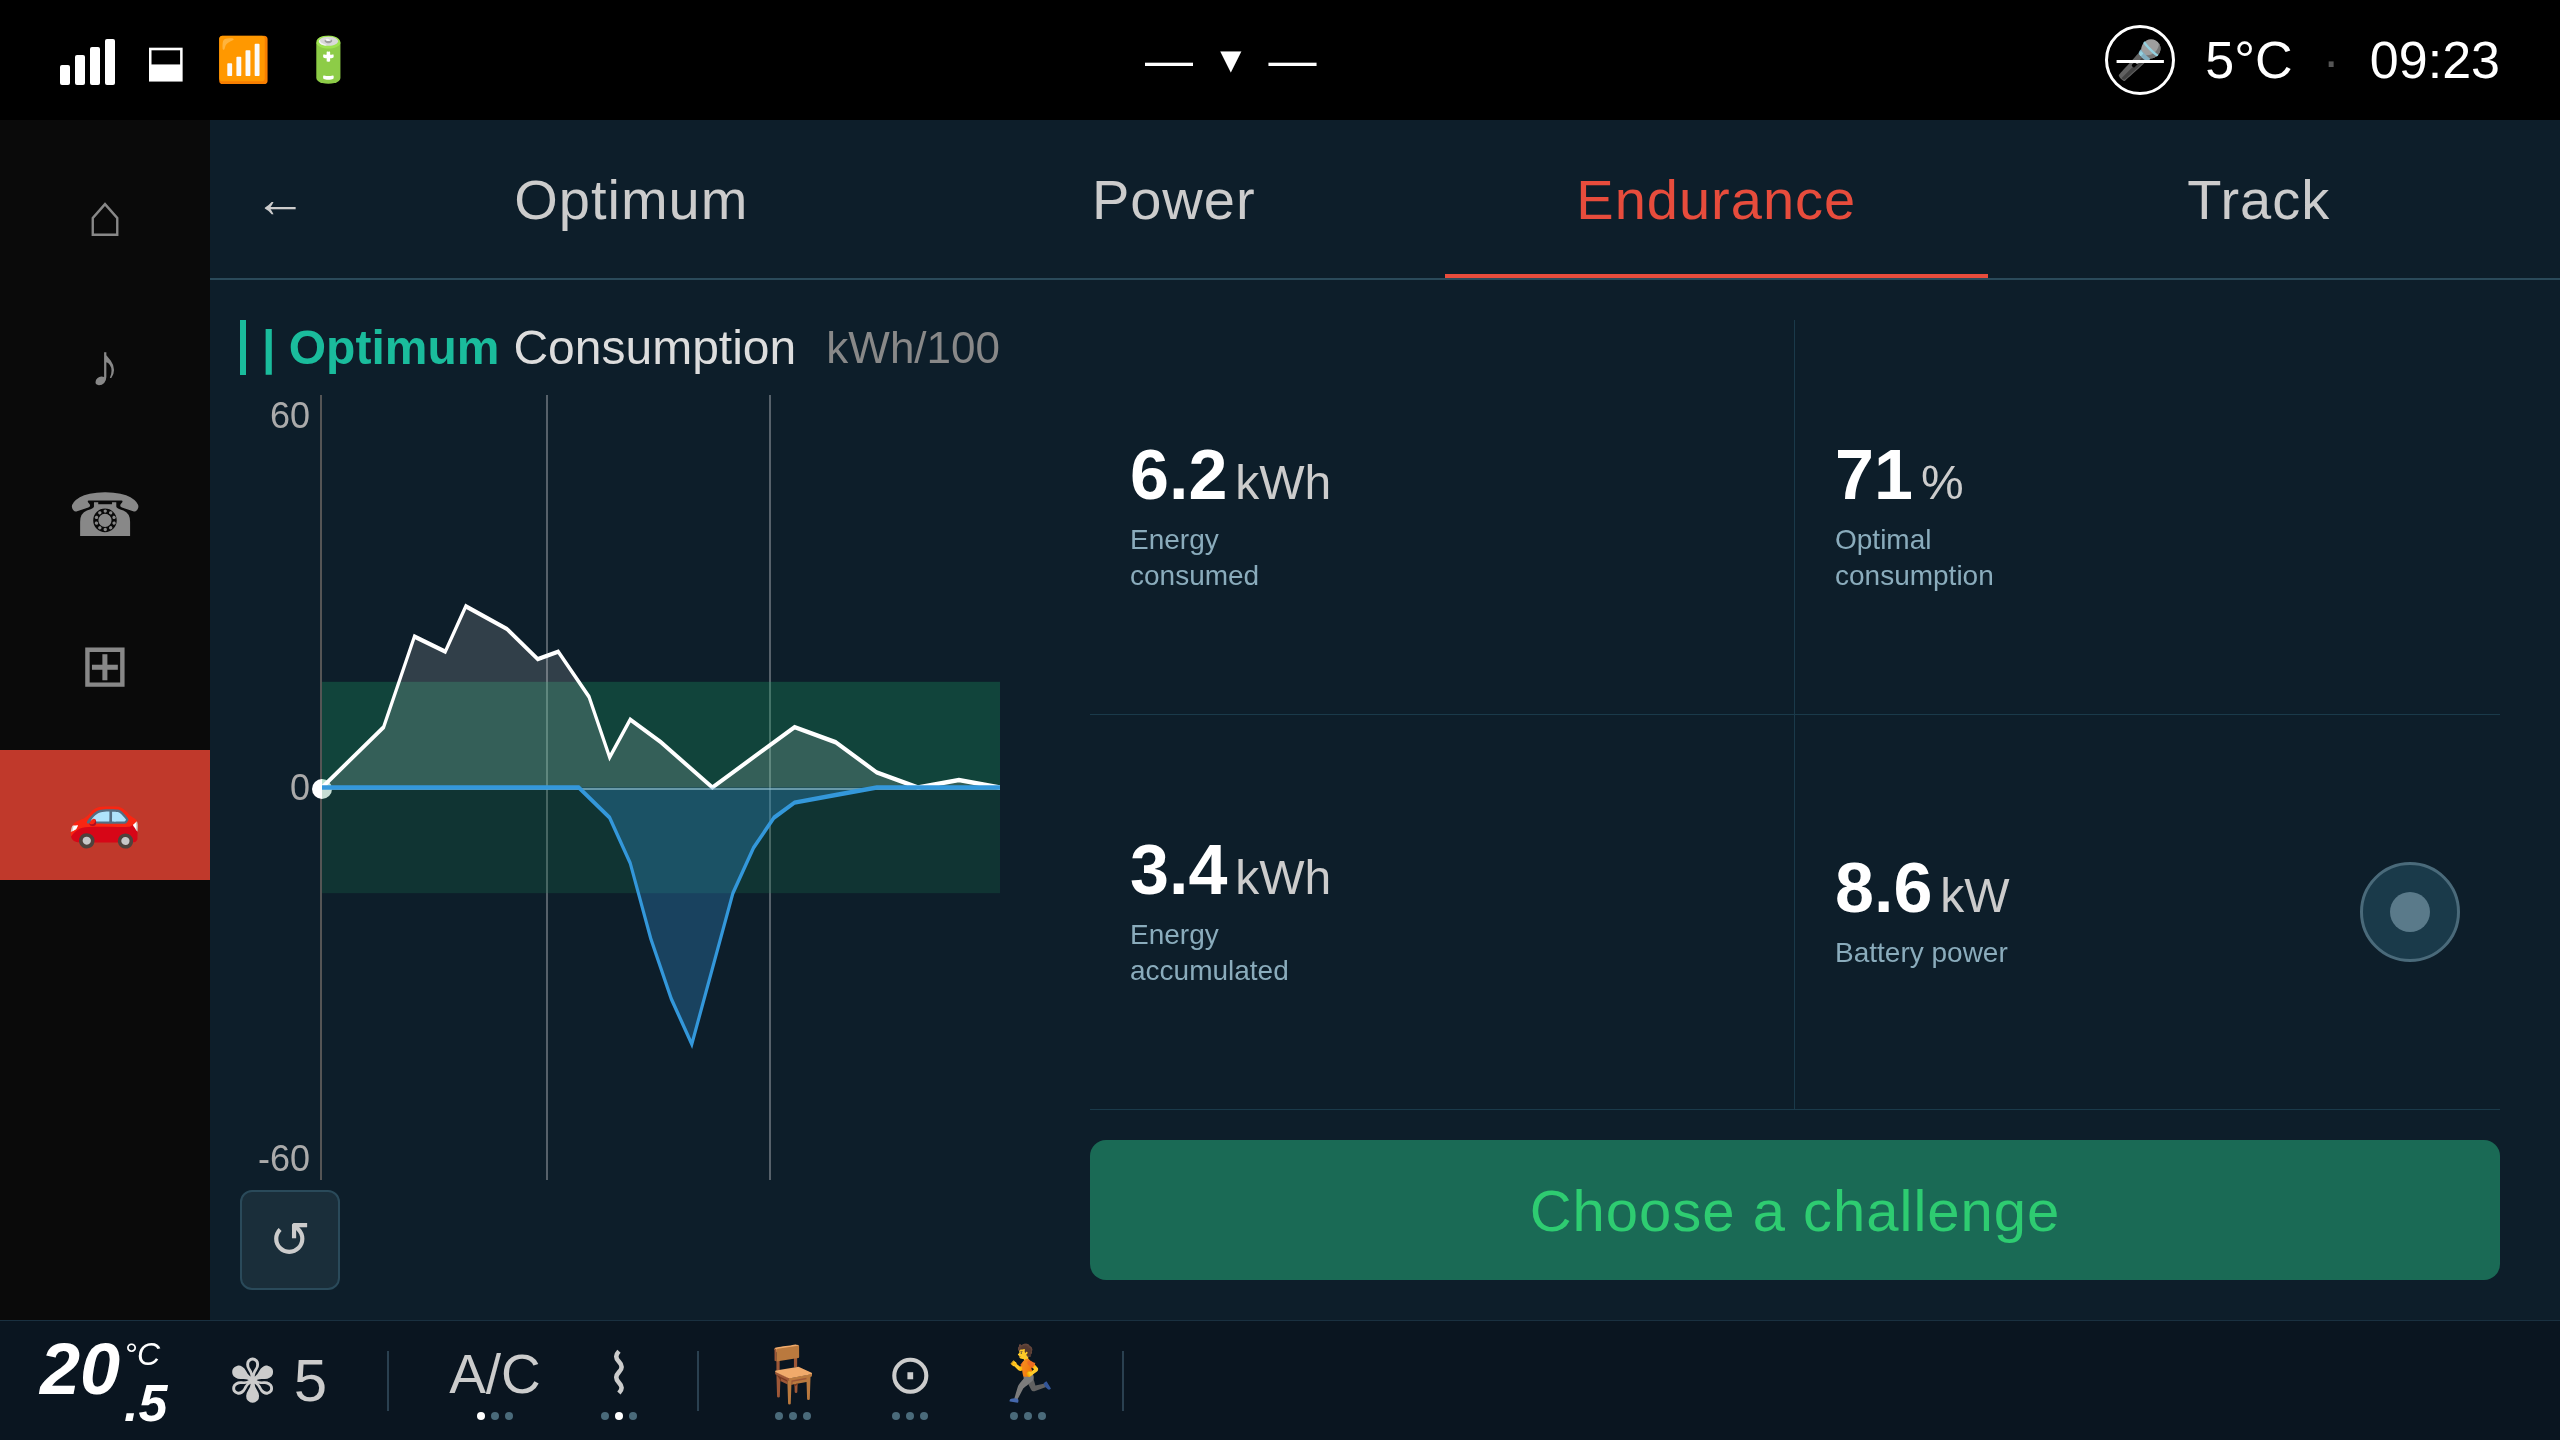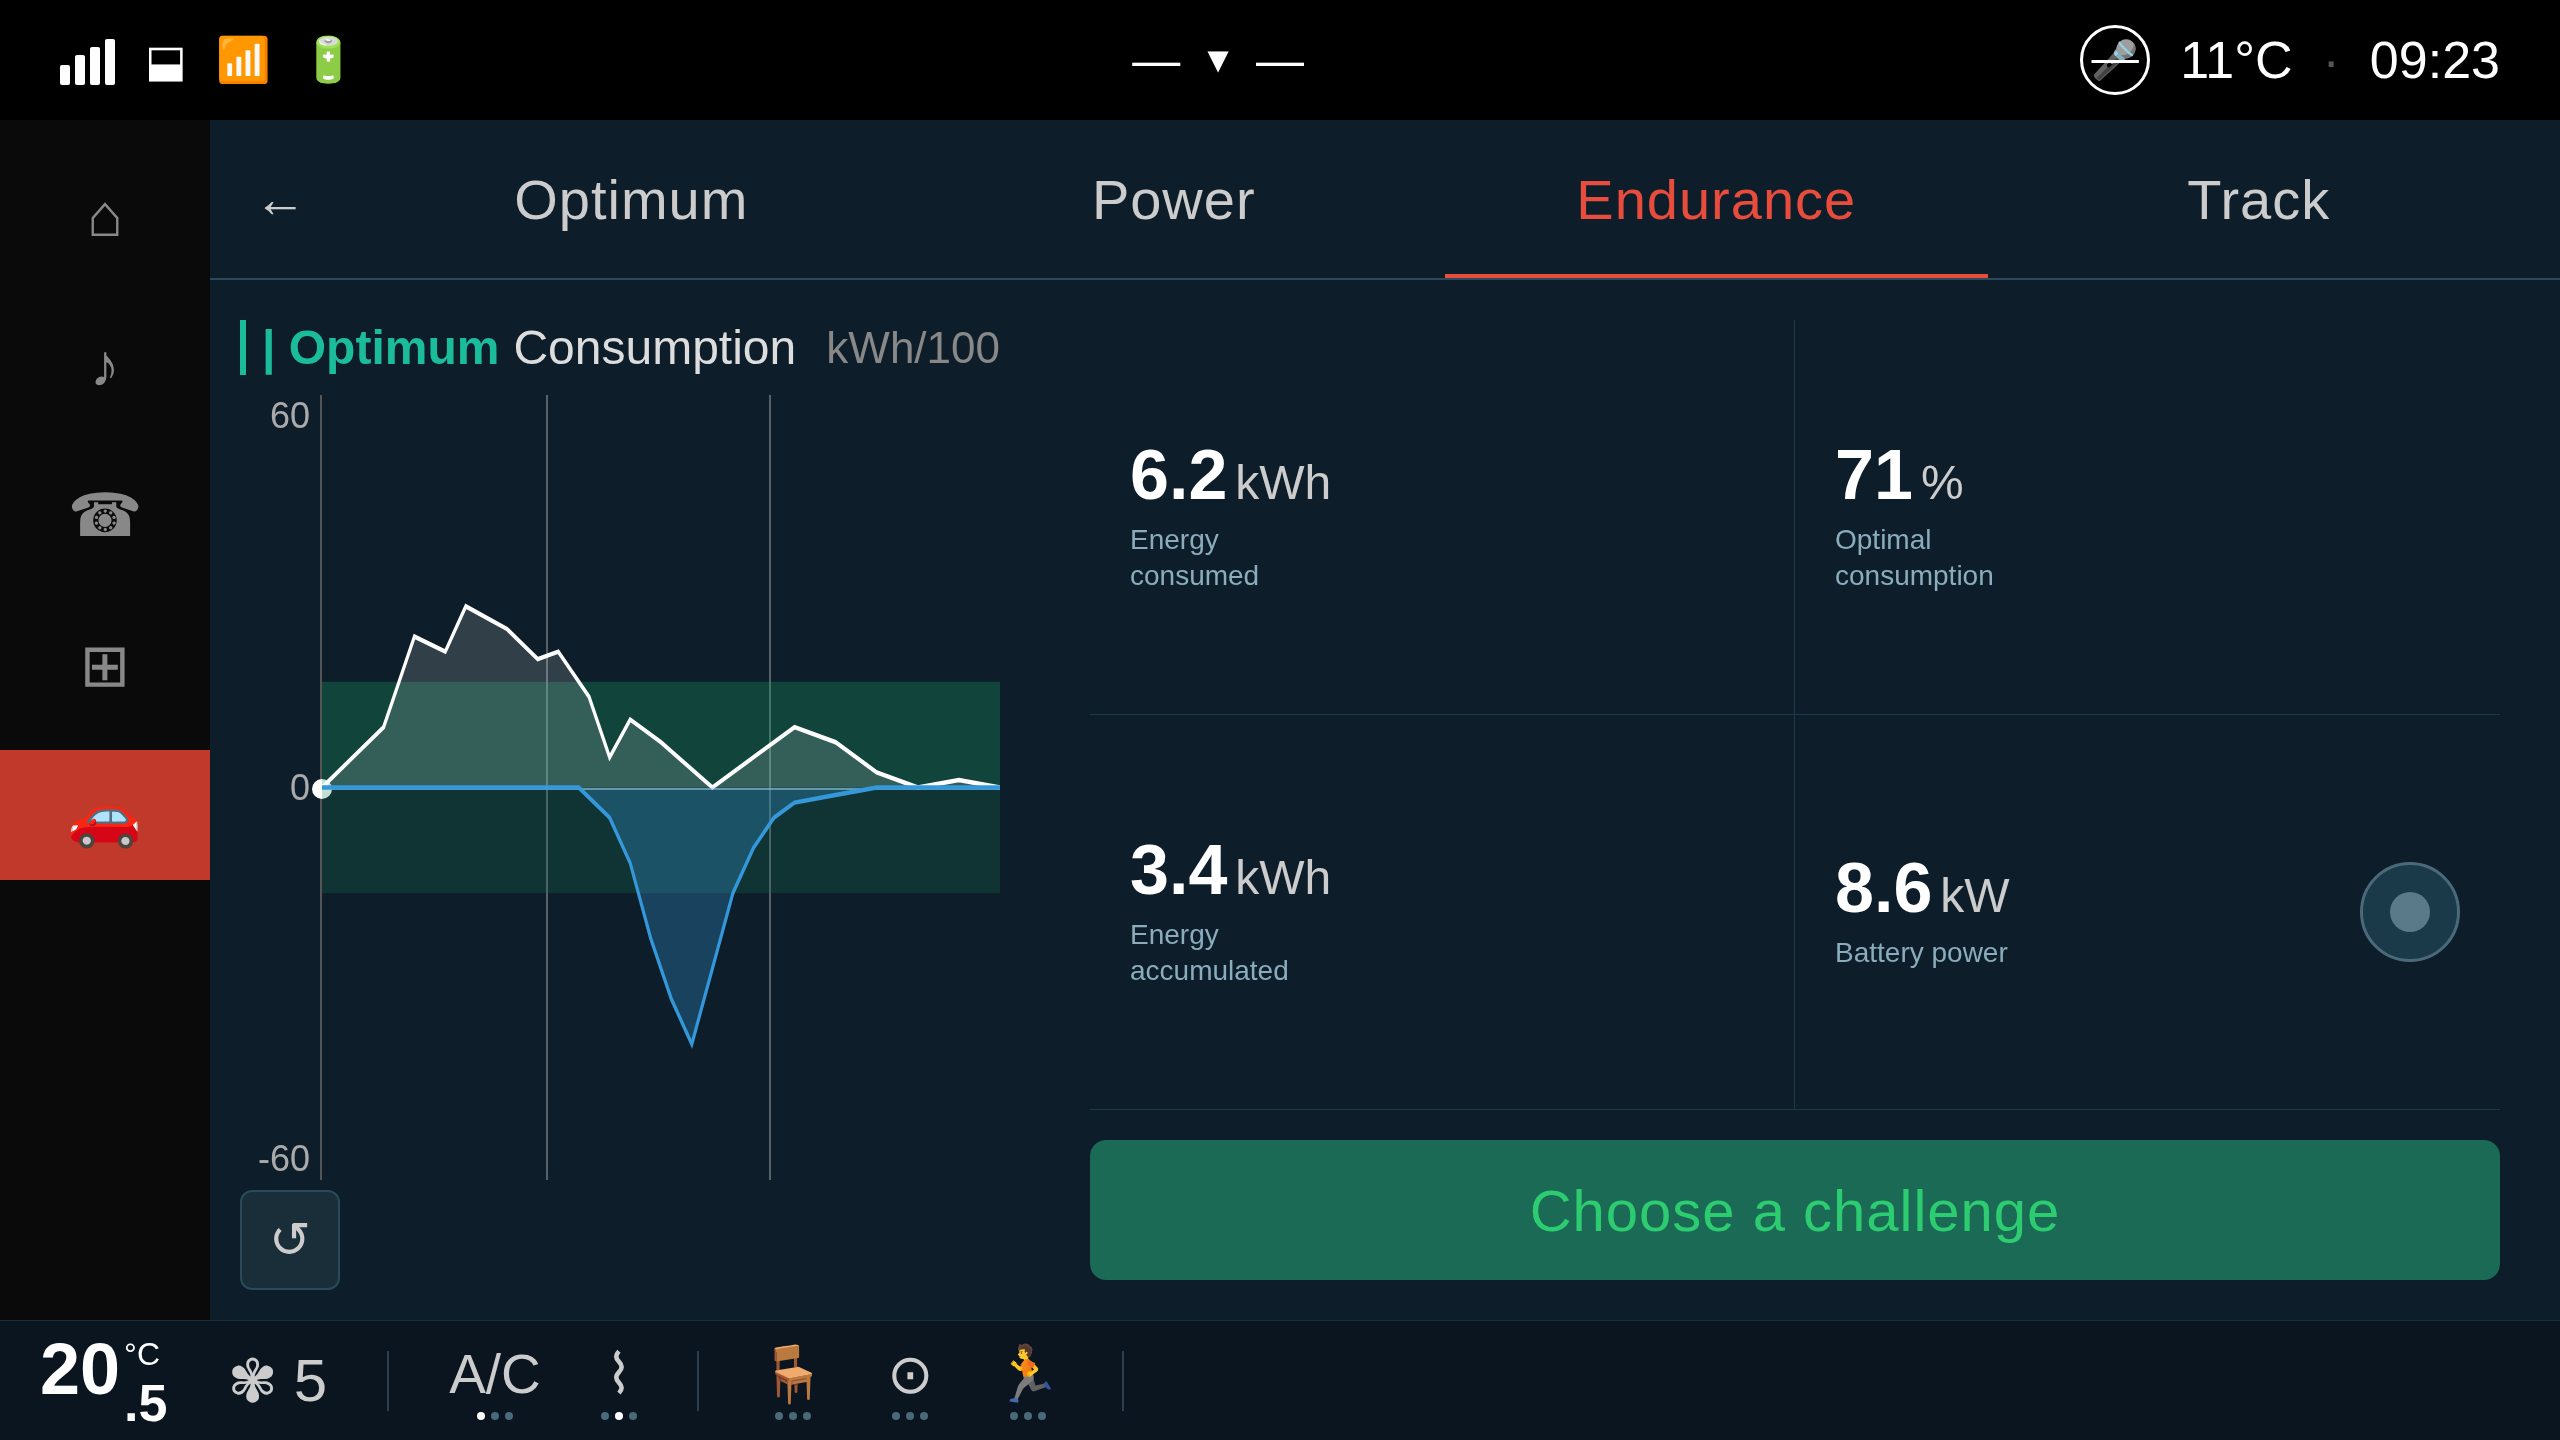--- a/index.html
+++ b/index.html
@@ -385,20 +385,21 @@
       border-top: 1px solid #1a3040;
     }
     .bottom-temp {
       display: flex;
       align-items: flex-start;
       font-size: 72px;
       font-weight: 700;
       color: #fff;
       gap: 4px;
       flex-shrink: 0;
+      font-style: italic;
     }
     .bottom-temp-sup {
       font-size: 32px;
       font-weight: 400;
       margin-top: 8px;
     }
     .bottom-fan {
       display: flex;
       align-items: center;
       gap: 16px;
@@ -472,21 +473,21 @@
   </div>
   <div class="status-center">
     <span>—</span>
     <span style="font-size:36px">▼</span>
     <span>—</span>
   </div>
   <div class="status-right">
     <div class="mic-icon-circle">
       <span style="text-decoration: line-through; font-size:38px">🎤</span>
     </div>
-    <span>11°C</span>
+    <span>5°C</span>
     <span style="color:#555">·</span>
     <span>09:23</span>
   </div>
 </div>
 
 <div class="main-container">
 
   <div class="sidebar">
     <div class="sidebar-item">
       <span class="sidebar-icon">⌂</span>

